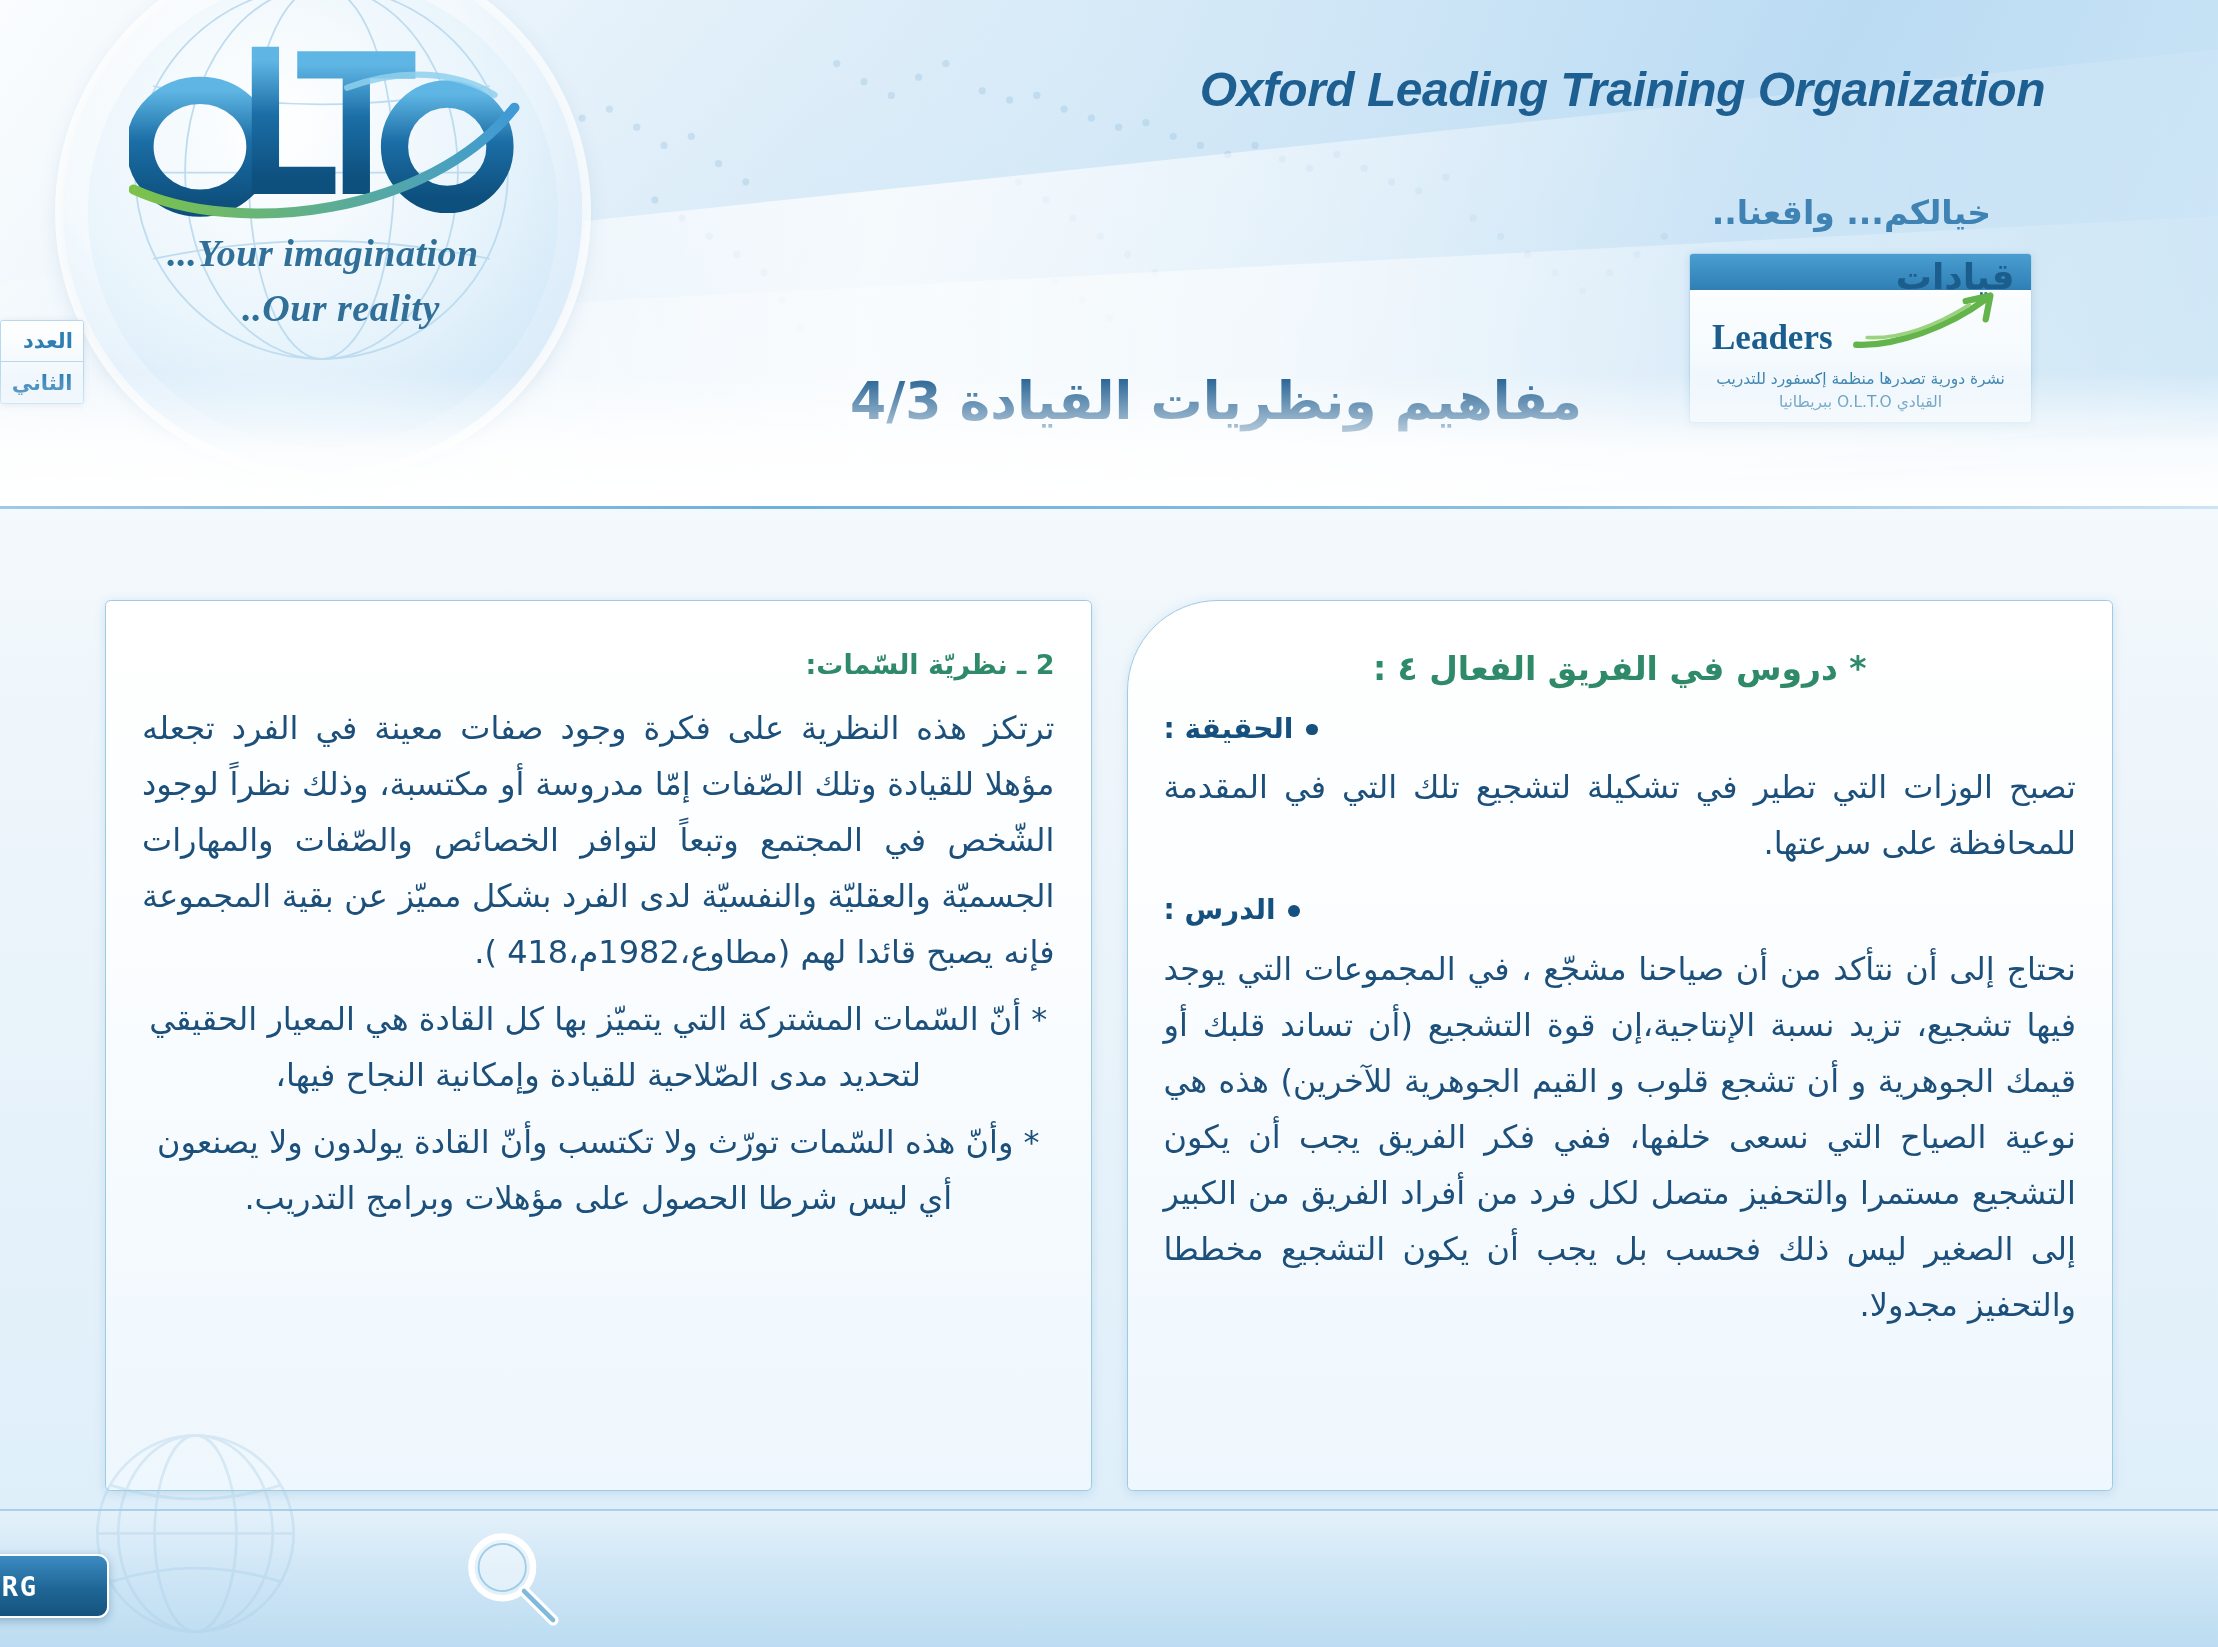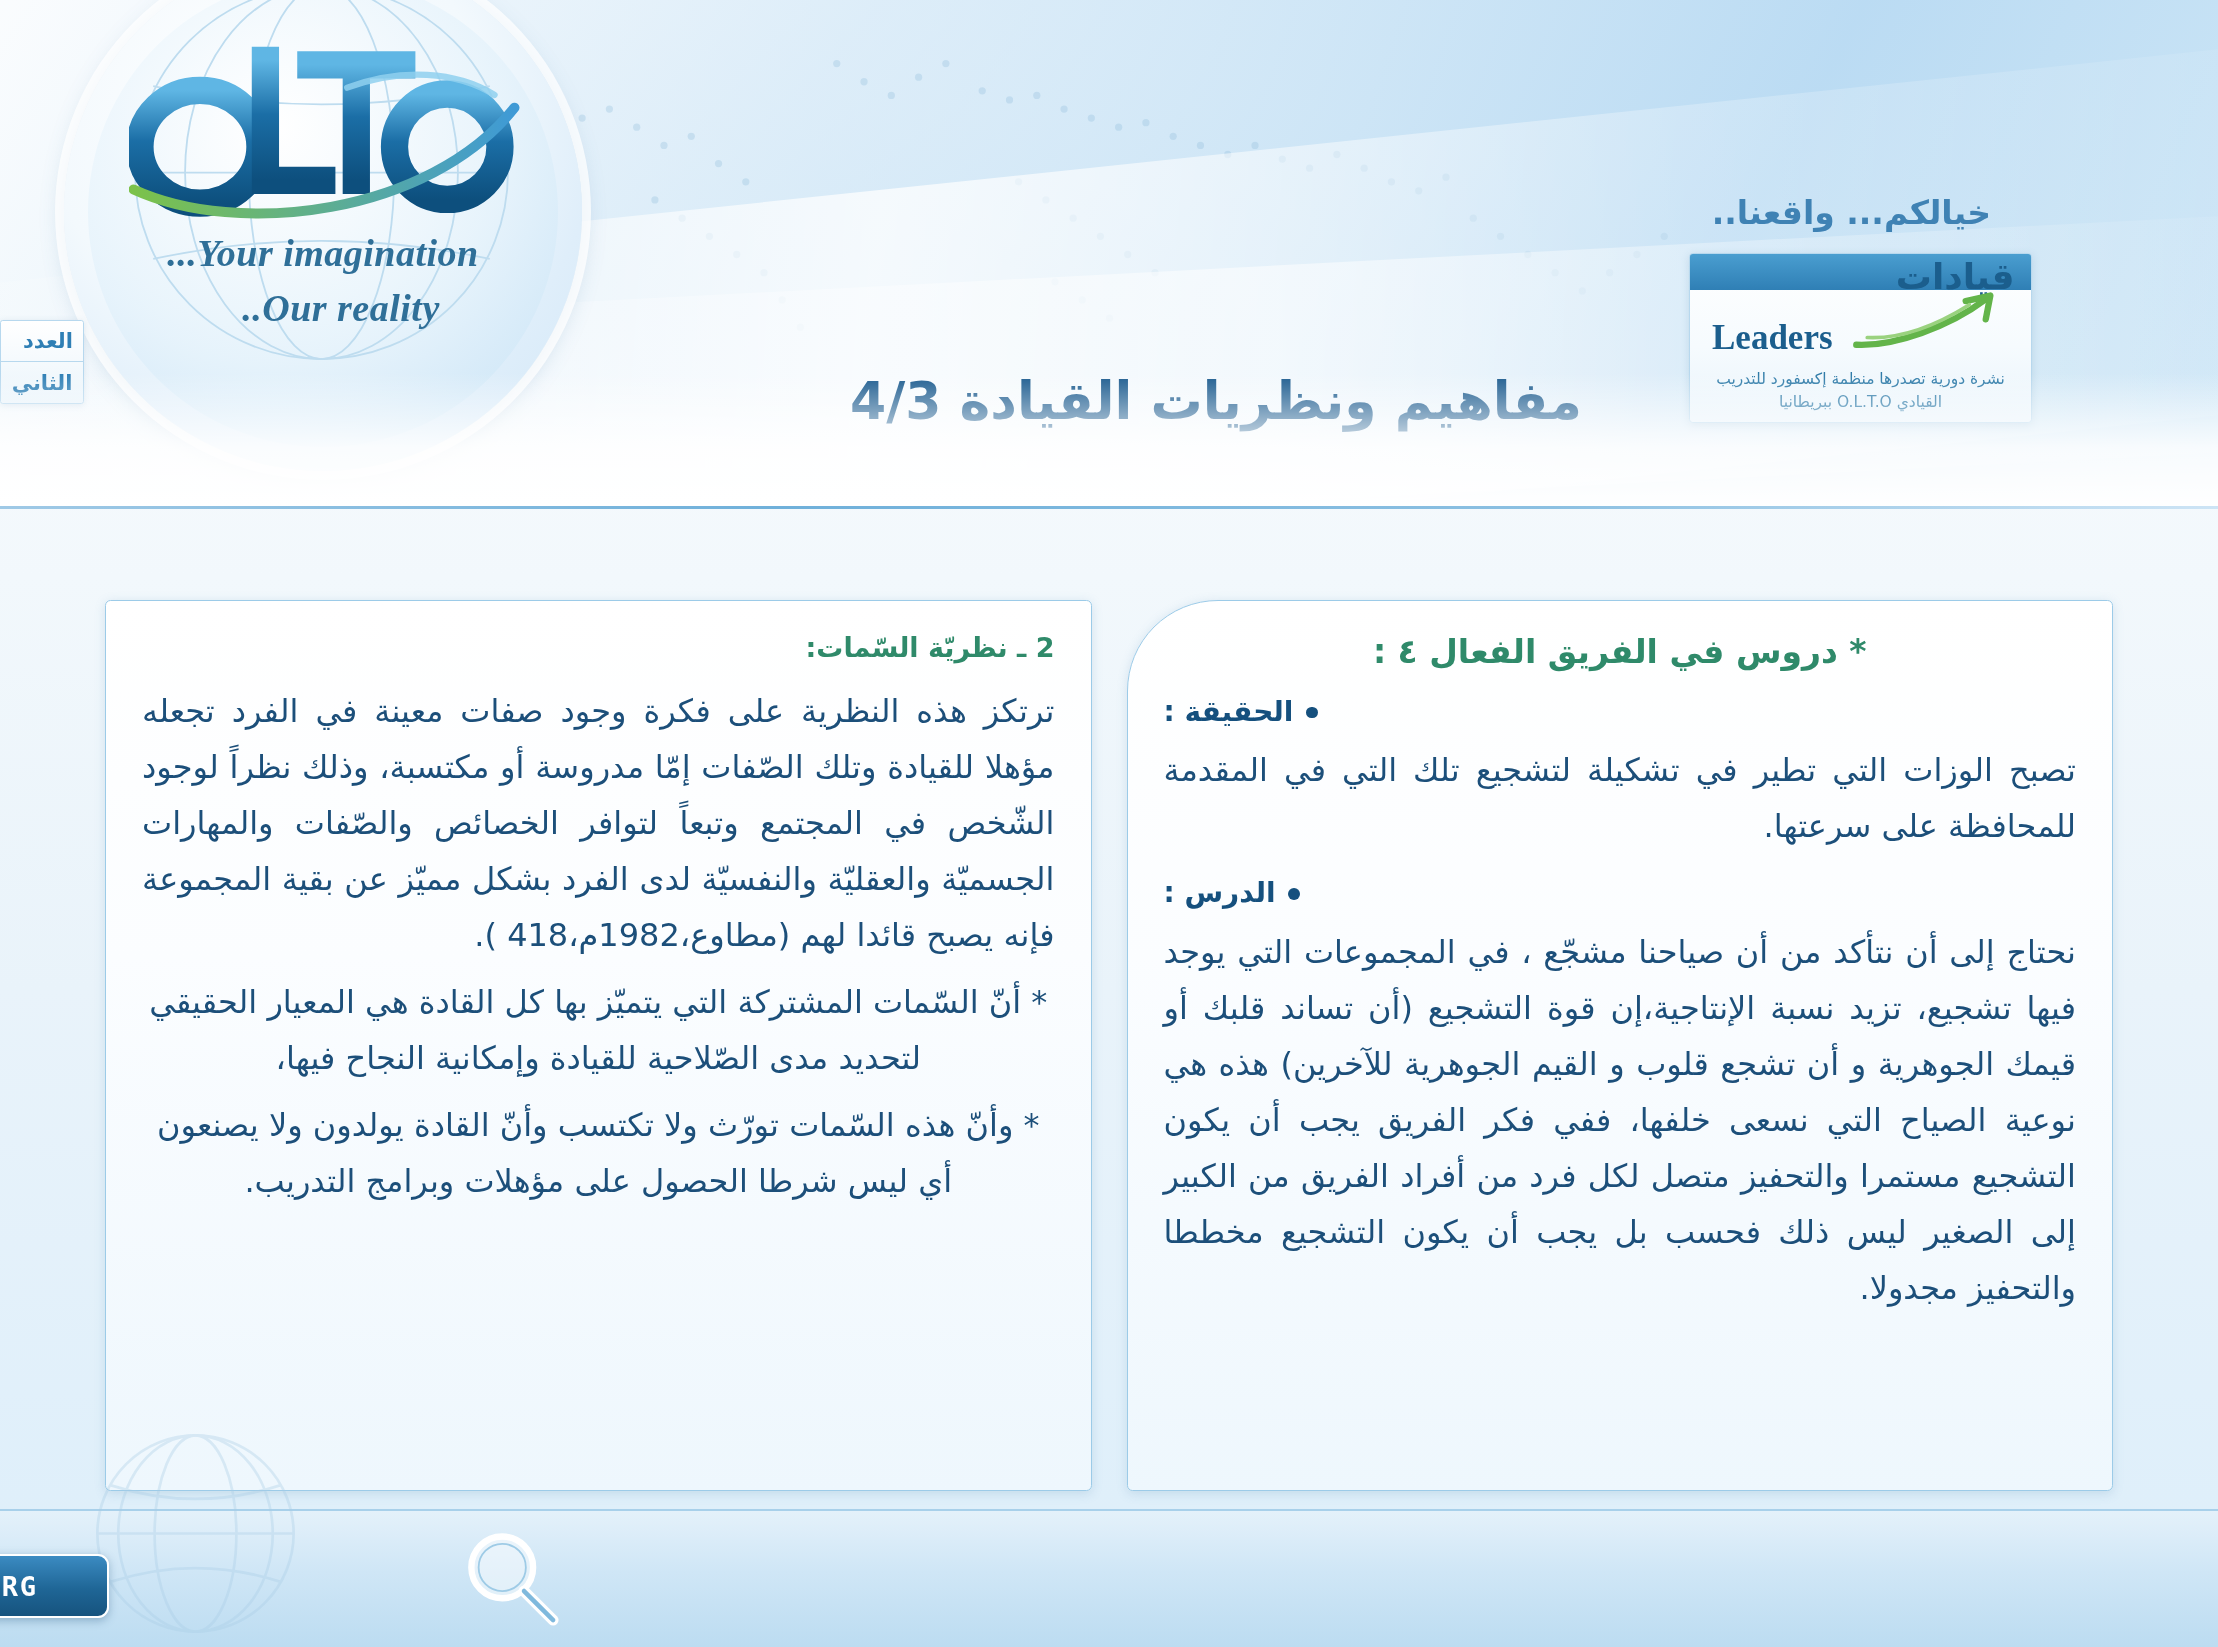--- a/index.html
+++ b/index.html
@@ -228,21 +228,21 @@
     height: 891px;
     display: flex;
     flex-direction: row;
     gap: 35px;
   }
   .panel {
     flex: 1 1 0;
     background: linear-gradient(180deg, #ffffff 0%, #fbfdff 40%, #eef7fd 100%);
     border: 1.8px solid #9ccbe8;
     box-shadow: 0 2.7px 11px rgba(90,140,180,0.20);
-    padding: 31px 36px 27px 36px;
+    padding: 48px 36px 27px 36px;
     box-sizing: border-box;
     position: relative;
   }
   .panel-right { border-radius: 5.5px; }
   .panel-left {
     border-radius: 91px 5.5px 5.5px 5.5px;
   }
   .panel-heading {
     color: #2f8a6a;
     font-size: 27px;
@@ -430,20 +430,21 @@
         <path d="M5 182 C120 235 330 210 424 92" fill="none" stroke="url(#ggreen)" stroke-width="11" stroke-linecap="round"></path>
         <path d="M240 70 C300 48 360 52 402 78" fill="none" stroke="#8fd0ef" stroke-width="7" stroke-linecap="round" opacity="0.85"></path>
       </svg>
 
       <div class="logo-text">
         <span>Your imagination...</span>
         <span class="l2">Our reality..</span>
       </div>
     </div>
 
+    <div class="org-en">Oxford Leading Training Organization</div>
     <div class="org-slogan">خيالكم...    واقعنا..</div>
 
     <div class="leaders-badge">
       <div class="bar"></div>
       <div class="leaders-ar">قيادات</div>
       <svg class="leaders-swoosh" viewBox="0 0 170 70">
         <path d="M8 60 C50 62 110 40 150 10" fill="none" stroke="#63b44a" stroke-width="7" stroke-linecap="round"></path>
         <path d="M128 12 L155 6 L150 32" fill="none" stroke="#63b44a" stroke-width="7" stroke-linecap="round" stroke-linejoin="round"></path>
         <path d="M20 52 C60 54 100 36 132 16" fill="none" stroke="#9ad27f" stroke-width="4" stroke-linecap="round"></path>
       </svg>

